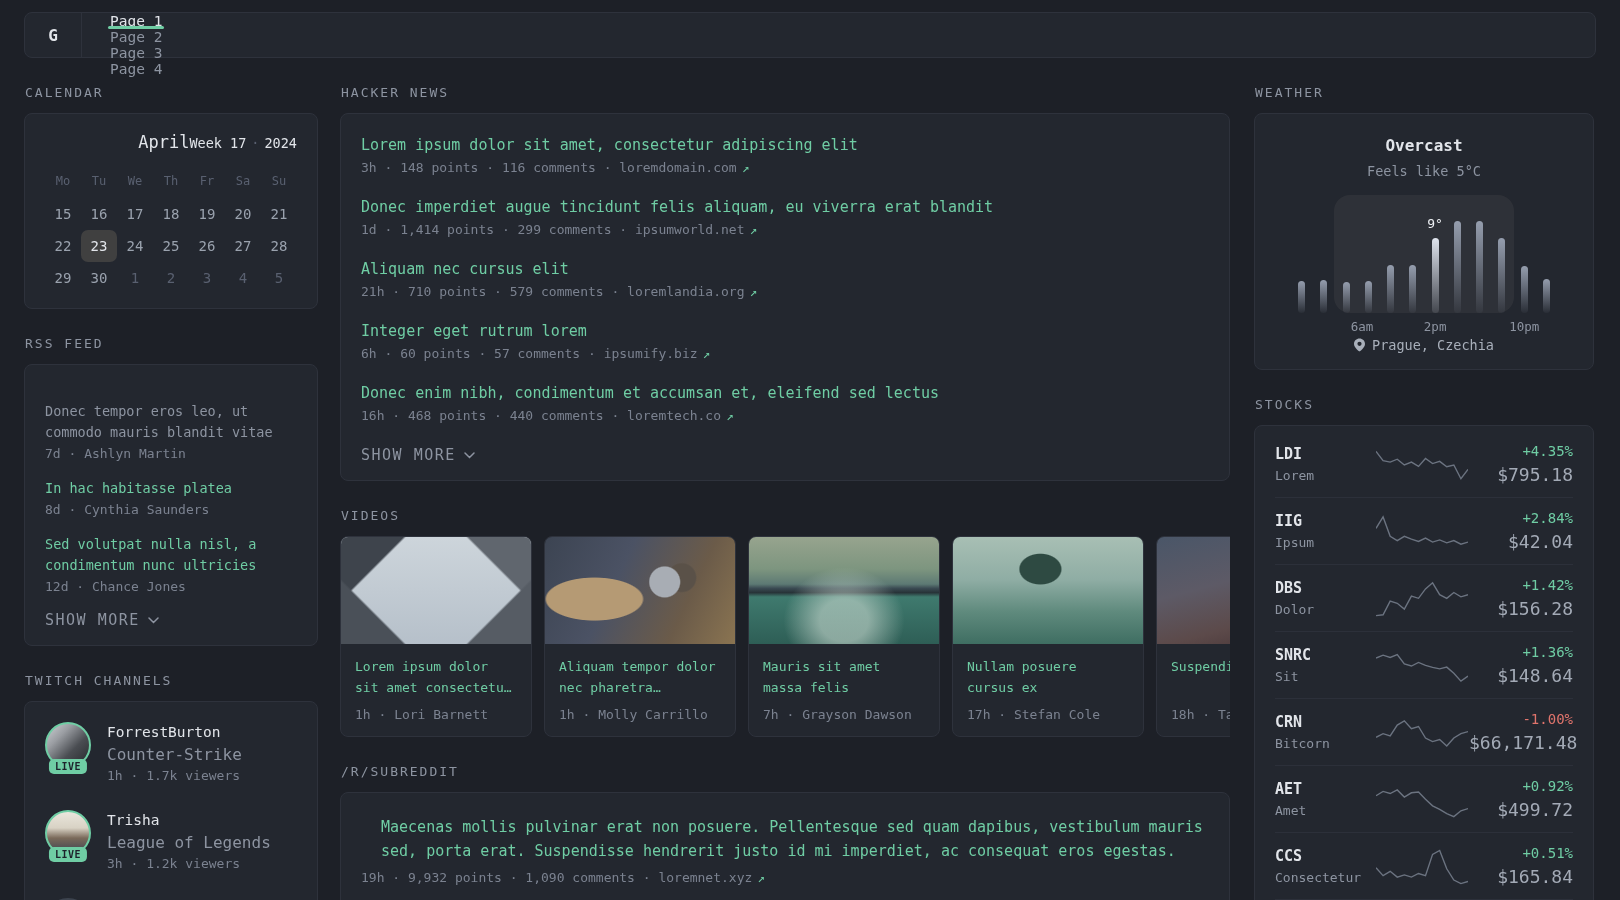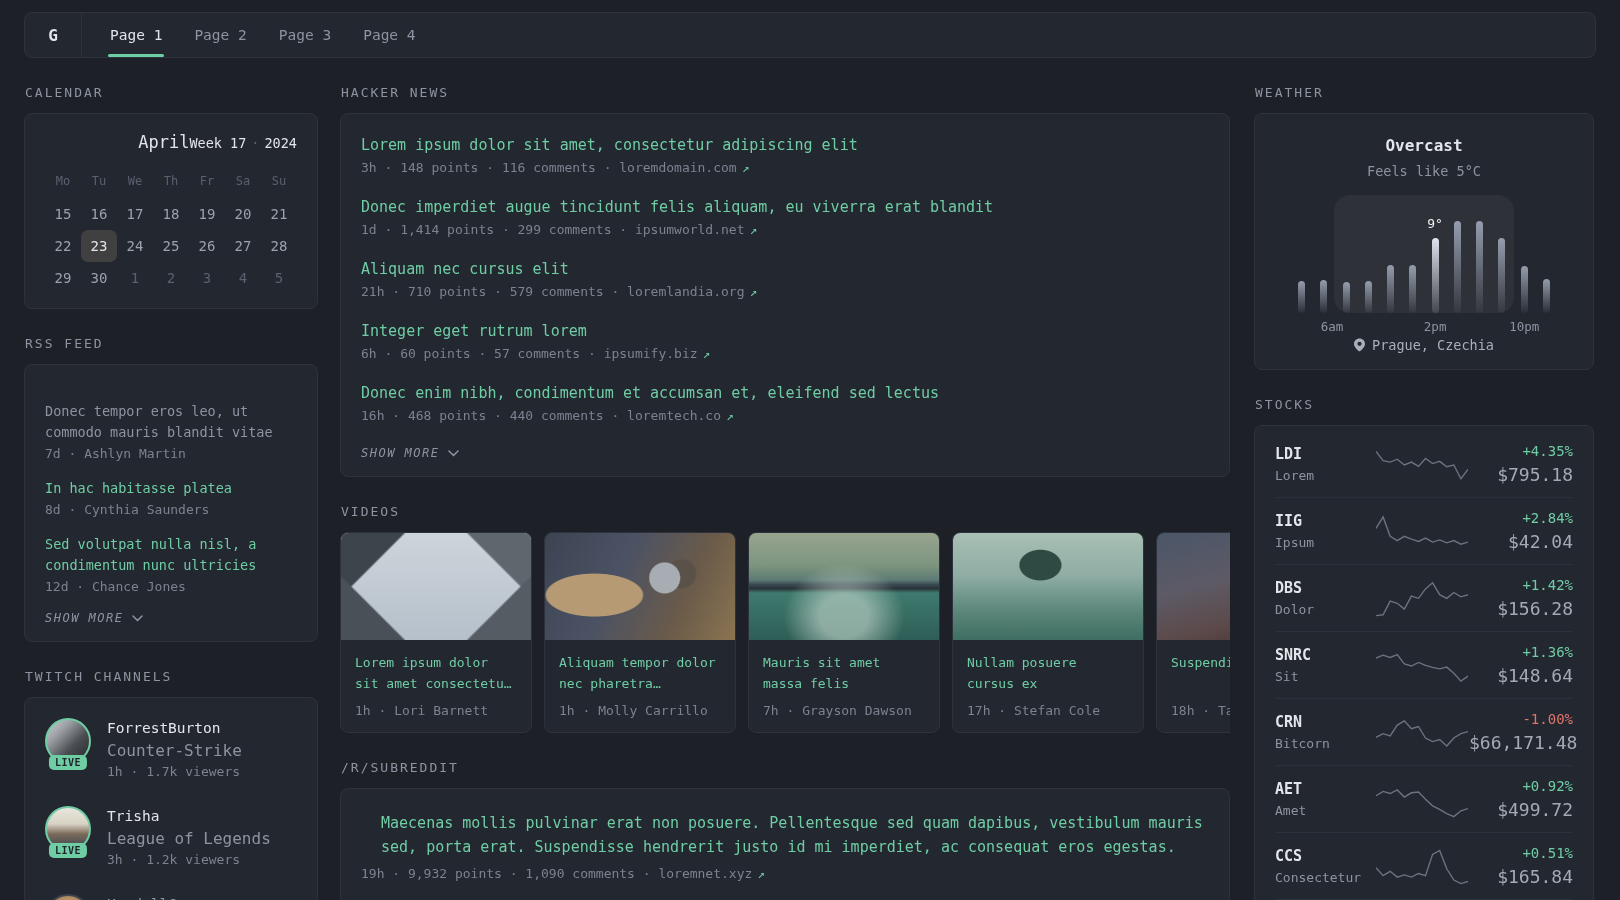--- a/index.html
+++ b/index.html
@@ -16,21 +16,21 @@
   }
   html,body{margin:0;padding:0;width:1620px;height:900px;overflow:hidden;}
   body{background:var(--bg);font-family:"DejaVu Sans Mono", monospace;}
   .page{width:1620px;height:900px;overflow:hidden;position:relative;}
 
   
   .topbar{position:absolute;left:24px;top:12px;width:1572px;height:46px;background:var(--card);
     border:1px solid var(--border);border-radius:8px;display:flex;align-items:stretch;box-sizing:border-box;}
   .logo{width:56px;display:flex;align-items:center;justify-content:center;color:var(--text-bright);
     font-size:16px;font-weight:bold;border-right:1px solid var(--border);}
-  .tabs{display:flex;padding-left:12px;}
+  .tabs{display:flex;padding-left:12px;flex-direction:column;}
   .tab{position:relative;display:flex;align-items:center;padding:0 16px;color:var(--text-dim);
     font-size:14.5px;cursor:pointer;}
   .tab.active{color:var(--text-bright);}
   .tab.active::after{content:"";position:absolute;left:14px;right:14px;bottom:0;height:3px;
     border-radius:3px;background:var(--accent);}
 
   
   .columns{position:absolute;top:58px;left:24px;display:flex;align-items:flex-start;}
   .col-left{width:294px;}
   .col-mid{width:890px;margin-left:22px;}
@@ -50,22 +50,22 @@
   .cal-day{color:var(--text);font-size:14px;text-align:center;padding:8px 0;border-radius:7px;}
   .cal-day.selected{background:#404040;color:var(--text-bright);}
   .cal-day.muted{color:var(--text-faint);}
 
   
   .rss-card{padding:36px 20px 16px;}
   .feed-item{margin-bottom:17px;}
   .feed-title{display:block;color:var(--accent);font-size:13.5px;line-height:21px;text-decoration:none;cursor:pointer;}
   .feed-title.read{color:var(--text-dim);}
   .feed-meta{margin-top:3px;font-size:13px;color:var(--text-dimmer);}
-  .show-more{display:flex;align-items:center;gap:8px;color:var(--text-dim);font-size:12px;
-    letter-spacing:1.5px;cursor:pointer;margin-top:4px;font-style:italic;}
+  .show-more{display:flex;align-items:center;gap:8px;color:var(--text-dim);font-size:15px;
+    letter-spacing:1.5px;cursor:pointer;margin-top:4px;}
   .show-more svg{margin-top:1px;}
 
   
   .twitch-card{padding:20px;height:260px;}
   .channel{display:flex;gap:16px;margin-bottom:27px;min-height:51px;cursor:pointer;}
   .avatar-wrap{position:relative;width:46px;height:46px;flex-shrink:0;}
   .avatar{width:42px;height:42px;border-radius:50%;border:2px solid var(--accent);}
   .avatar.offline{border-color:#3c434e;}
   .av-forrest{background:linear-gradient(135deg,#cfd2d6 0%,#9a9da2 30%,#4a4d52 62%,#26282c 100%);}
   .av-trisha{background:linear-gradient(180deg,#eae6dc 0%,#d8d2c4 38%,#7a6a5a 62%,#394252 100%);}
@@ -351,21 +351,21 @@
               <div class="wbar current" style="height: 75px;"></div>
               <div class="wbar" style="height: 92px;"></div>
               <div class="wbar" style="height: 92px;"></div>
               <div class="wbar" style="height: 75px;"></div>
               <div class="wbar" style="height: 47px;"></div>
               <div class="wbar" style="height: 34px;"></div>
             </div>
             <div class="temp-label" style="left: 137.136px; bottom: 82px;">9°</div>
           </div>
         <div class="time-labels">
-            <span class="time-label" style="left: 34px;">6am</span>
+            <span class="time-label" style="left: 64px;">6am</span>
             <span class="time-label" style="left: 137.136px;">2pm</span>
             <span class="time-label" style="left: 226.227px;">10pm</span>
           </div>
         <div class="weather-loc">
           <svg width="11" height="14" viewBox="0 0 12 14">
               <path d="M6 0C2.7 0 0 2.6 0 5.8 0 10 6 14 6 14s6-4 6-8.2C12 2.6 9.3 0 6 0zm0 8a2.3 2.3 0 1 1 0-4.6 2.3 2.3 0 0 1 0 4.6z" fill="#a8afba"></path>
             </svg>
           <span>Prague, Czechia</span>
         </div>
       </div>

